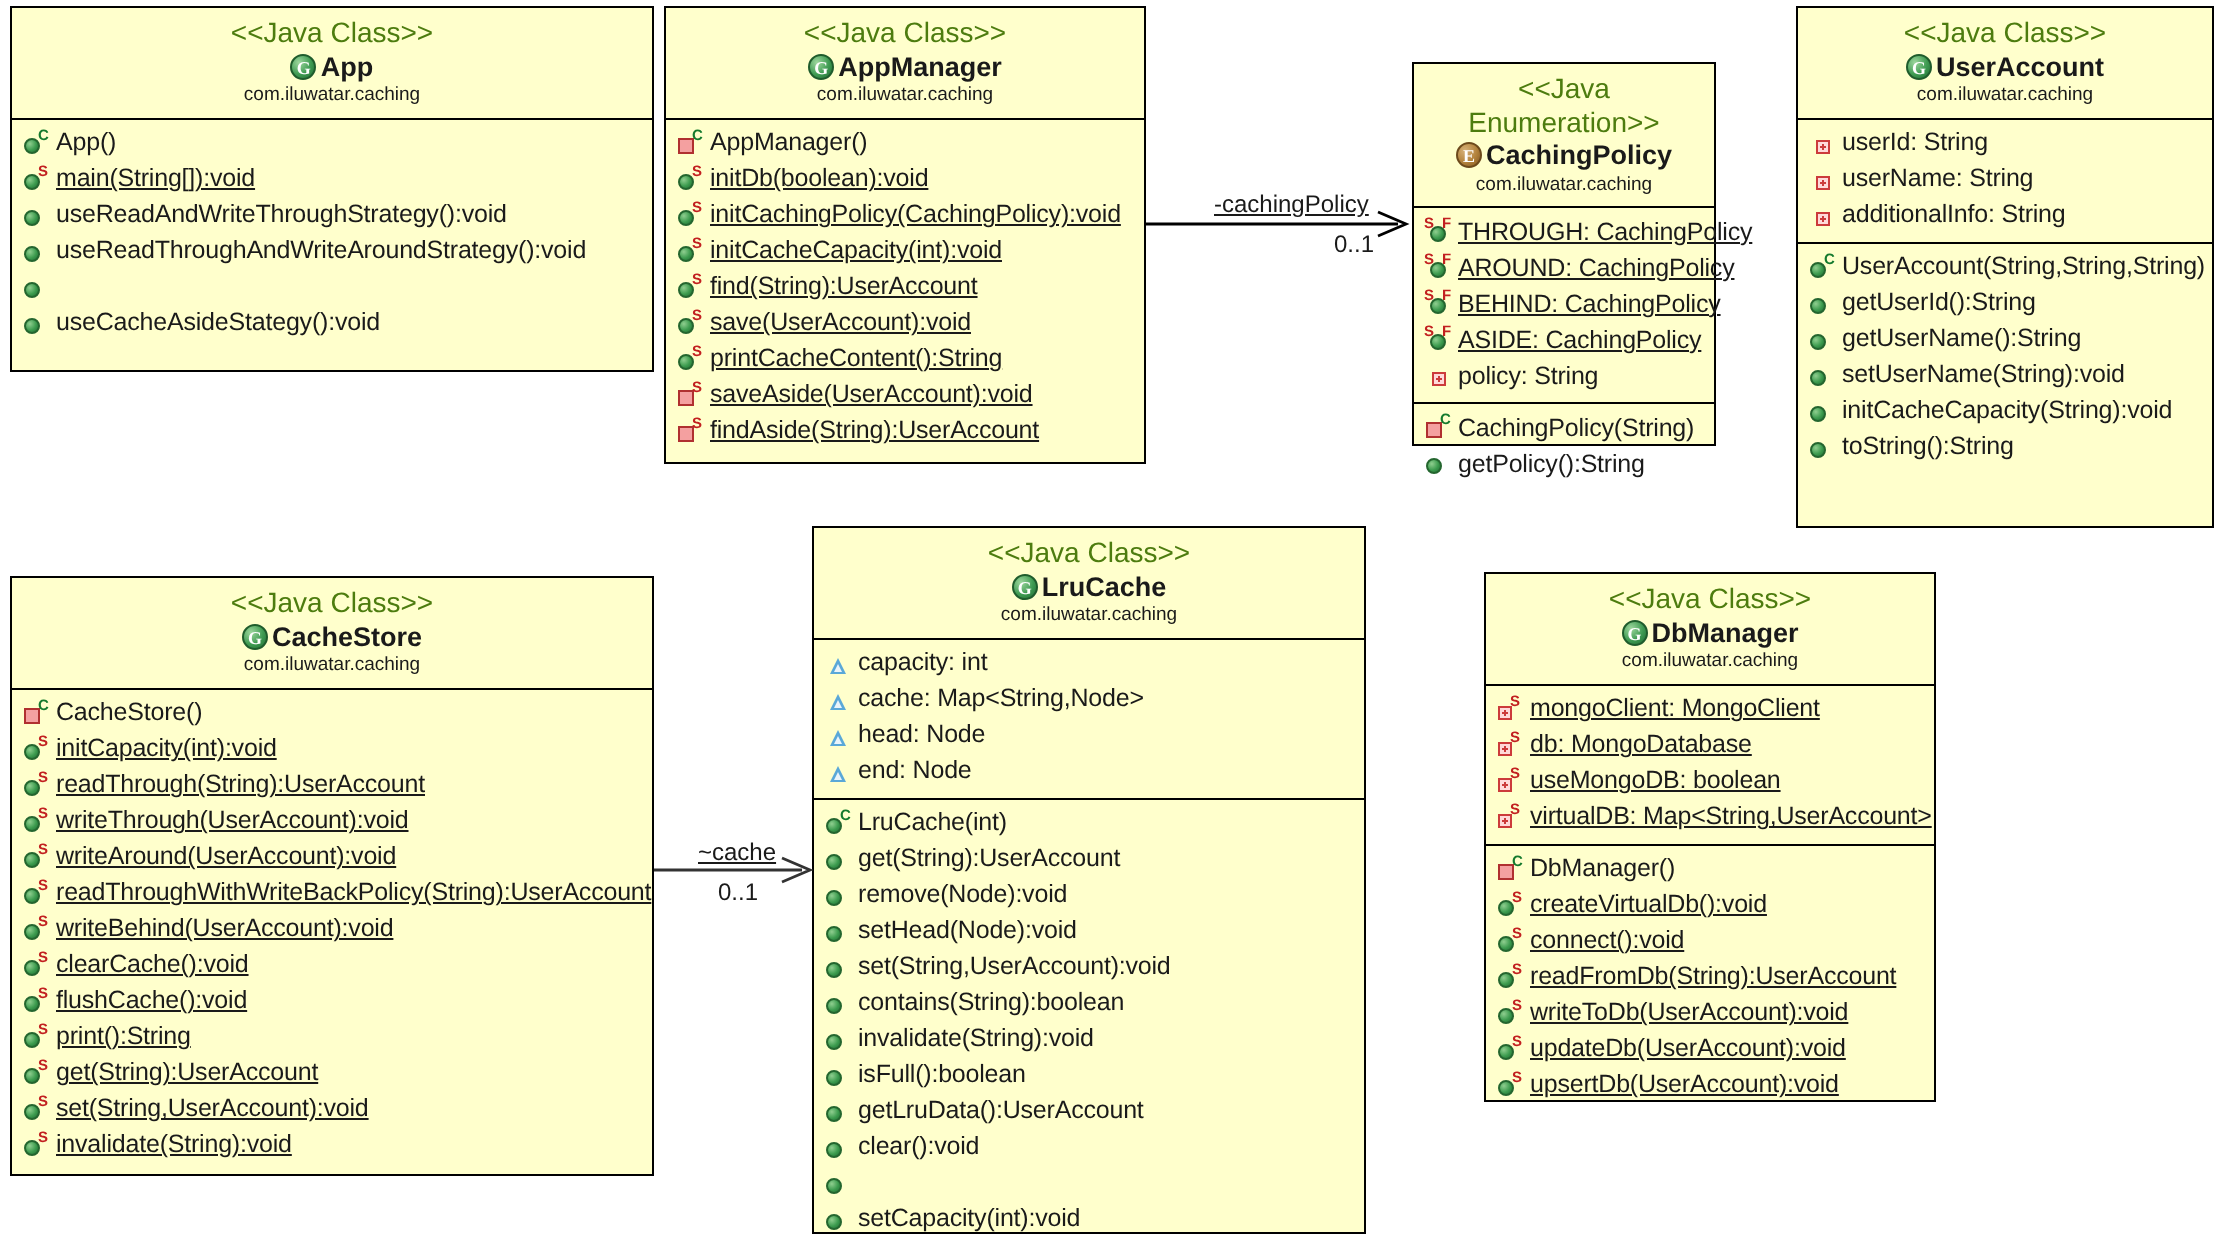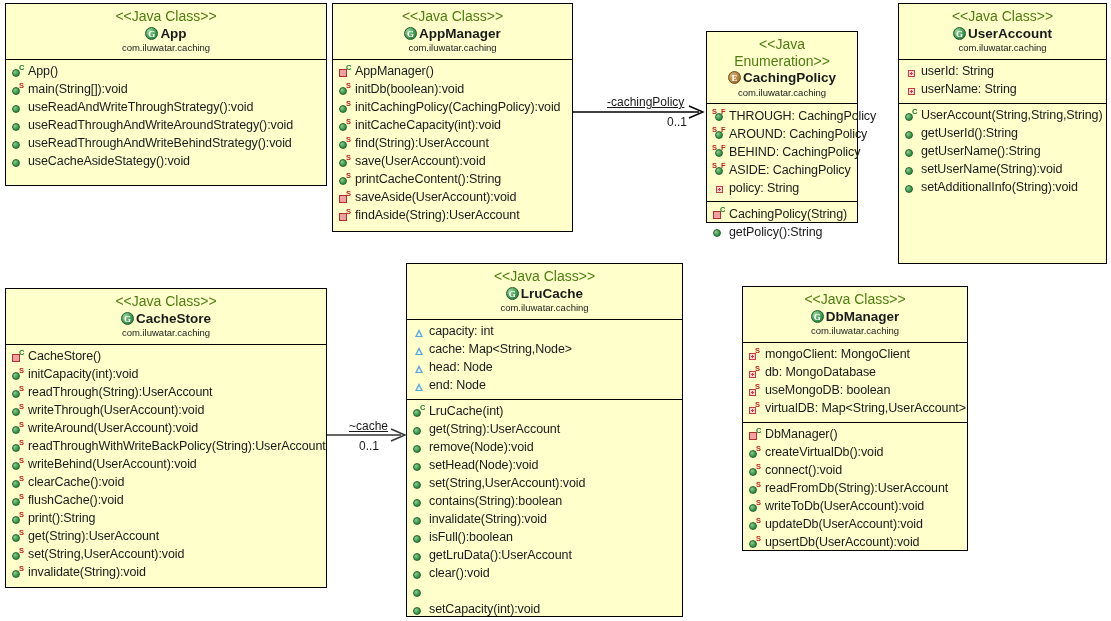--- a/index.html
+++ b/index.html
@@ -58,21 +58,21 @@
     display: flex;
     align-items: center;
     line-height: 1.0;
     height: 18px;
     white-space: nowrap;
   }
   .member .mtext {
     font-size: 12.5px;
     letter-spacing: -0.1px;
   }
-  .member.static .mtext { }
+  .member.static .mtext { text-decoration: underline; }
 
   
   .ico {
     position: relative;
     display: inline-block;
     width: 17px;
     height: 14px;
     flex: 0 0 17px;
     margin-right: 1px;
   }
@@ -234,21 +234,20 @@
     <div class="member">
         <span class="ico">
           <span class="circ"></span>
         </span>
         <span class="mtext">useReadThroughAndWriteAroundStrategy():void</span>
       </div>
     <div class="member">
         <span class="ico">
           <span class="circ"></span>
         </span>
-        <span class="mtext">useReadThroughAndWriteBehindStrategy():void</span>
       </div>
     <div class="member">
         <span class="ico">
           <span class="circ"></span>
         </span>
         <span class="mtext">useCacheAsideStategy():void</span>
       </div>
   </div>
 </div>
 
@@ -400,20 +399,26 @@
           <span class="sqp" style="left:5px"></span>
         </span>
         <span class="mtext">userId: String</span>
       </div>
     <div class="member">
         <span class="ico">
           <span class="sqp" style="left:5px"></span>
         </span>
         <span class="mtext">userName: String</span>
       </div>
+    <div class="member">
+        <span class="ico">
+          <span class="sqp" style="left:5px"></span>
+        </span>
+        <span class="mtext">additionalInfo: String</span>
+      </div>
   </div>
   <div class="compartment">
     <div class="member">
         <span class="ico">
           <span class="circ"></span>
           <span class="sup c">C</span>
         </span>
         <span class="mtext">UserAccount(String,String,String)</span>
       </div>
     <div class="member">
@@ -431,21 +436,27 @@
     <div class="member">
         <span class="ico">
           <span class="circ"></span>
         </span>
         <span class="mtext">setUserName(String):void</span>
       </div>
     <div class="member">
         <span class="ico">
           <span class="circ"></span>
         </span>
-        <span class="mtext">setAdditionalInfo(String):void</span>
+        <span class="mtext">initCacheCapacity(String):void</span>
+      </div>
+    <div class="member">
+        <span class="ico">
+          <span class="circ"></span>
+        </span>
+        <span class="mtext">toString():String</span>
       </div>
   </div>
 </div>
 
 <div class="uml-box" style="left:5px; top:288px; width:322px; height:300px;">
   <div class="uml-header">
     <span class="stereotype">&lt;&lt;Java Class&gt;&gt;</span>
     <span class="class-title"><span class="titleicon cls"><span>G</span></span><span>CacheStore</span></span>
     <span class="pkg">com.iluwatar.caching</span>
   </div>

